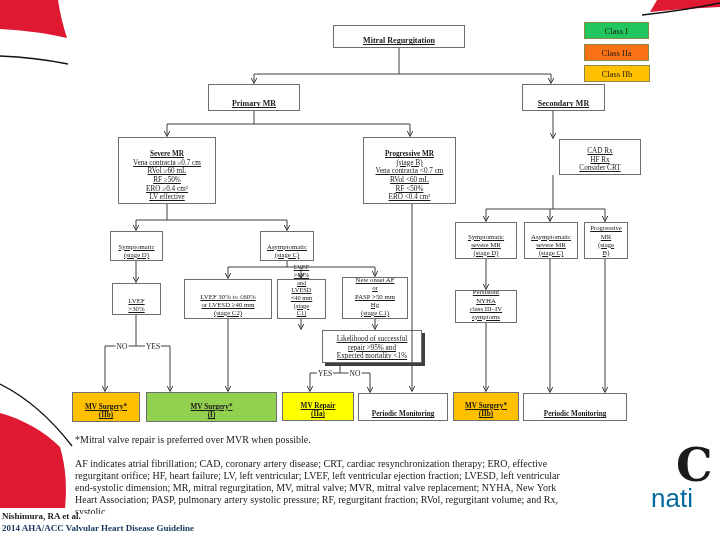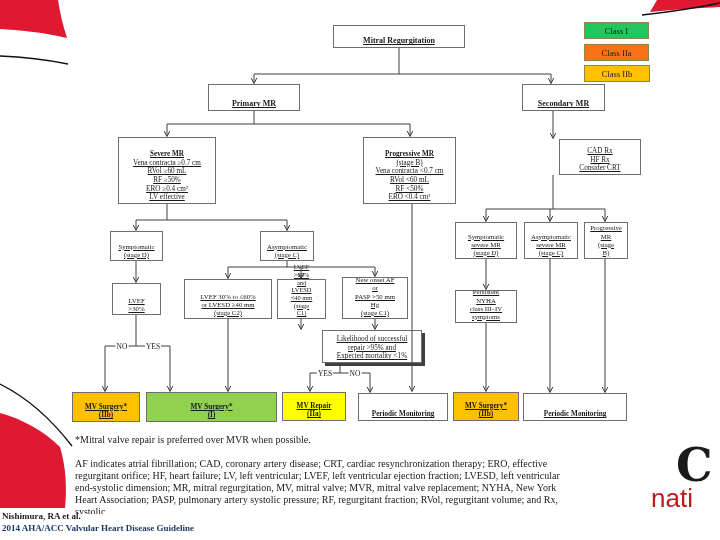--- a/index.html
+++ b/index.html
@@ -20,21 +20,21 @@
         padding:0 1px;transform:translate(-50%,-50%);}
   .footnote{position:absolute;z-index:2;left:75px;top:434px;font-size:10px;white-space:nowrap;}
   .abbrev{position:absolute;z-index:2;left:75px;top:458px;width:580px;height:56px;
         overflow:hidden;font-size:10px;line-height:11.9px;}
   .abbrev div{white-space:nowrap;}
   .citation{position:absolute;z-index:5;left:2px;top:510px;font-size:9px;font-weight:bold;line-height:12px;}
   .citation .src{color:#17375E;}
   .logo-c{position:absolute;z-index:2;left:676px;top:442px;font-family:"DejaVu Serif",serif;
         font-weight:bold;font-size:46px;line-height:1;}
   .logo-text{position:absolute;z-index:2;left:651px;top:485px;font-family:"Liberation Sans",sans-serif;
-        font-size:26px;line-height:1;color:#b91c1c;}
+        font-size:26px;line-height:1;color:#0369a1;}
 </style>
 </head>
 <body>
 
 <div class="slide">
 
   <svg class="deco" viewBox="0 0 720 540">
     <path d="M0,0 L58,0 C60,13 63,26 67,38 C42,32 18,30 0,29 Z" fill="#E01933"></path>
     <path d="M0,56 C24,57 48,60 68,64" fill="none" stroke="#111" stroke-width="1.3"></path>
     <path d="M657,0 L720,0 L720,7 C696,8 671,10 650,12 Z" fill="#E01933"></path>
@@ -138,21 +138,21 @@
         <div>symptoms</div>
       </div>
       <div class="node bold" style="left: 72px; top: 392px; width: 68px; height: 30px; font-size: 7.2px; background: rgb(255, 192, 0);">
         <div>MV Surgery*</div>
         <div>(IIb)</div>
       </div>
       <div class="node bold" style="left: 146px; top: 392px; width: 131px; height: 30px; font-size: 7.2px; background: rgb(146, 208, 80);">
         <div>MV Surgery*</div>
         <div>(I)</div>
       </div>
-      <div class="node bold" style="left: 282px; top: 392px; width: 64px; height: 29px; font-size: 7.2px; background: rgb(255, 255, 0);">
+      <div class="node bold" style="left: 282px; top: 392px; width: 72px; height: 29px; font-size: 7.2px; background: rgb(255, 255, 0);">
         <div>MV Repair</div>
         <div>(IIa)</div>
       </div>
       <div class="node bold" style="left: 358px; top: 393px; width: 90px; height: 28px; font-size: 7.2px;">
         <div>Periodic Monitoring</div>
       </div>
       <div class="node bold" style="left: 453px; top: 392px; width: 66px; height: 29px; font-size: 7.2px; background: rgb(255, 192, 0);">
         <div>MV Surgery*</div>
         <div>(IIb)</div>
       </div>

